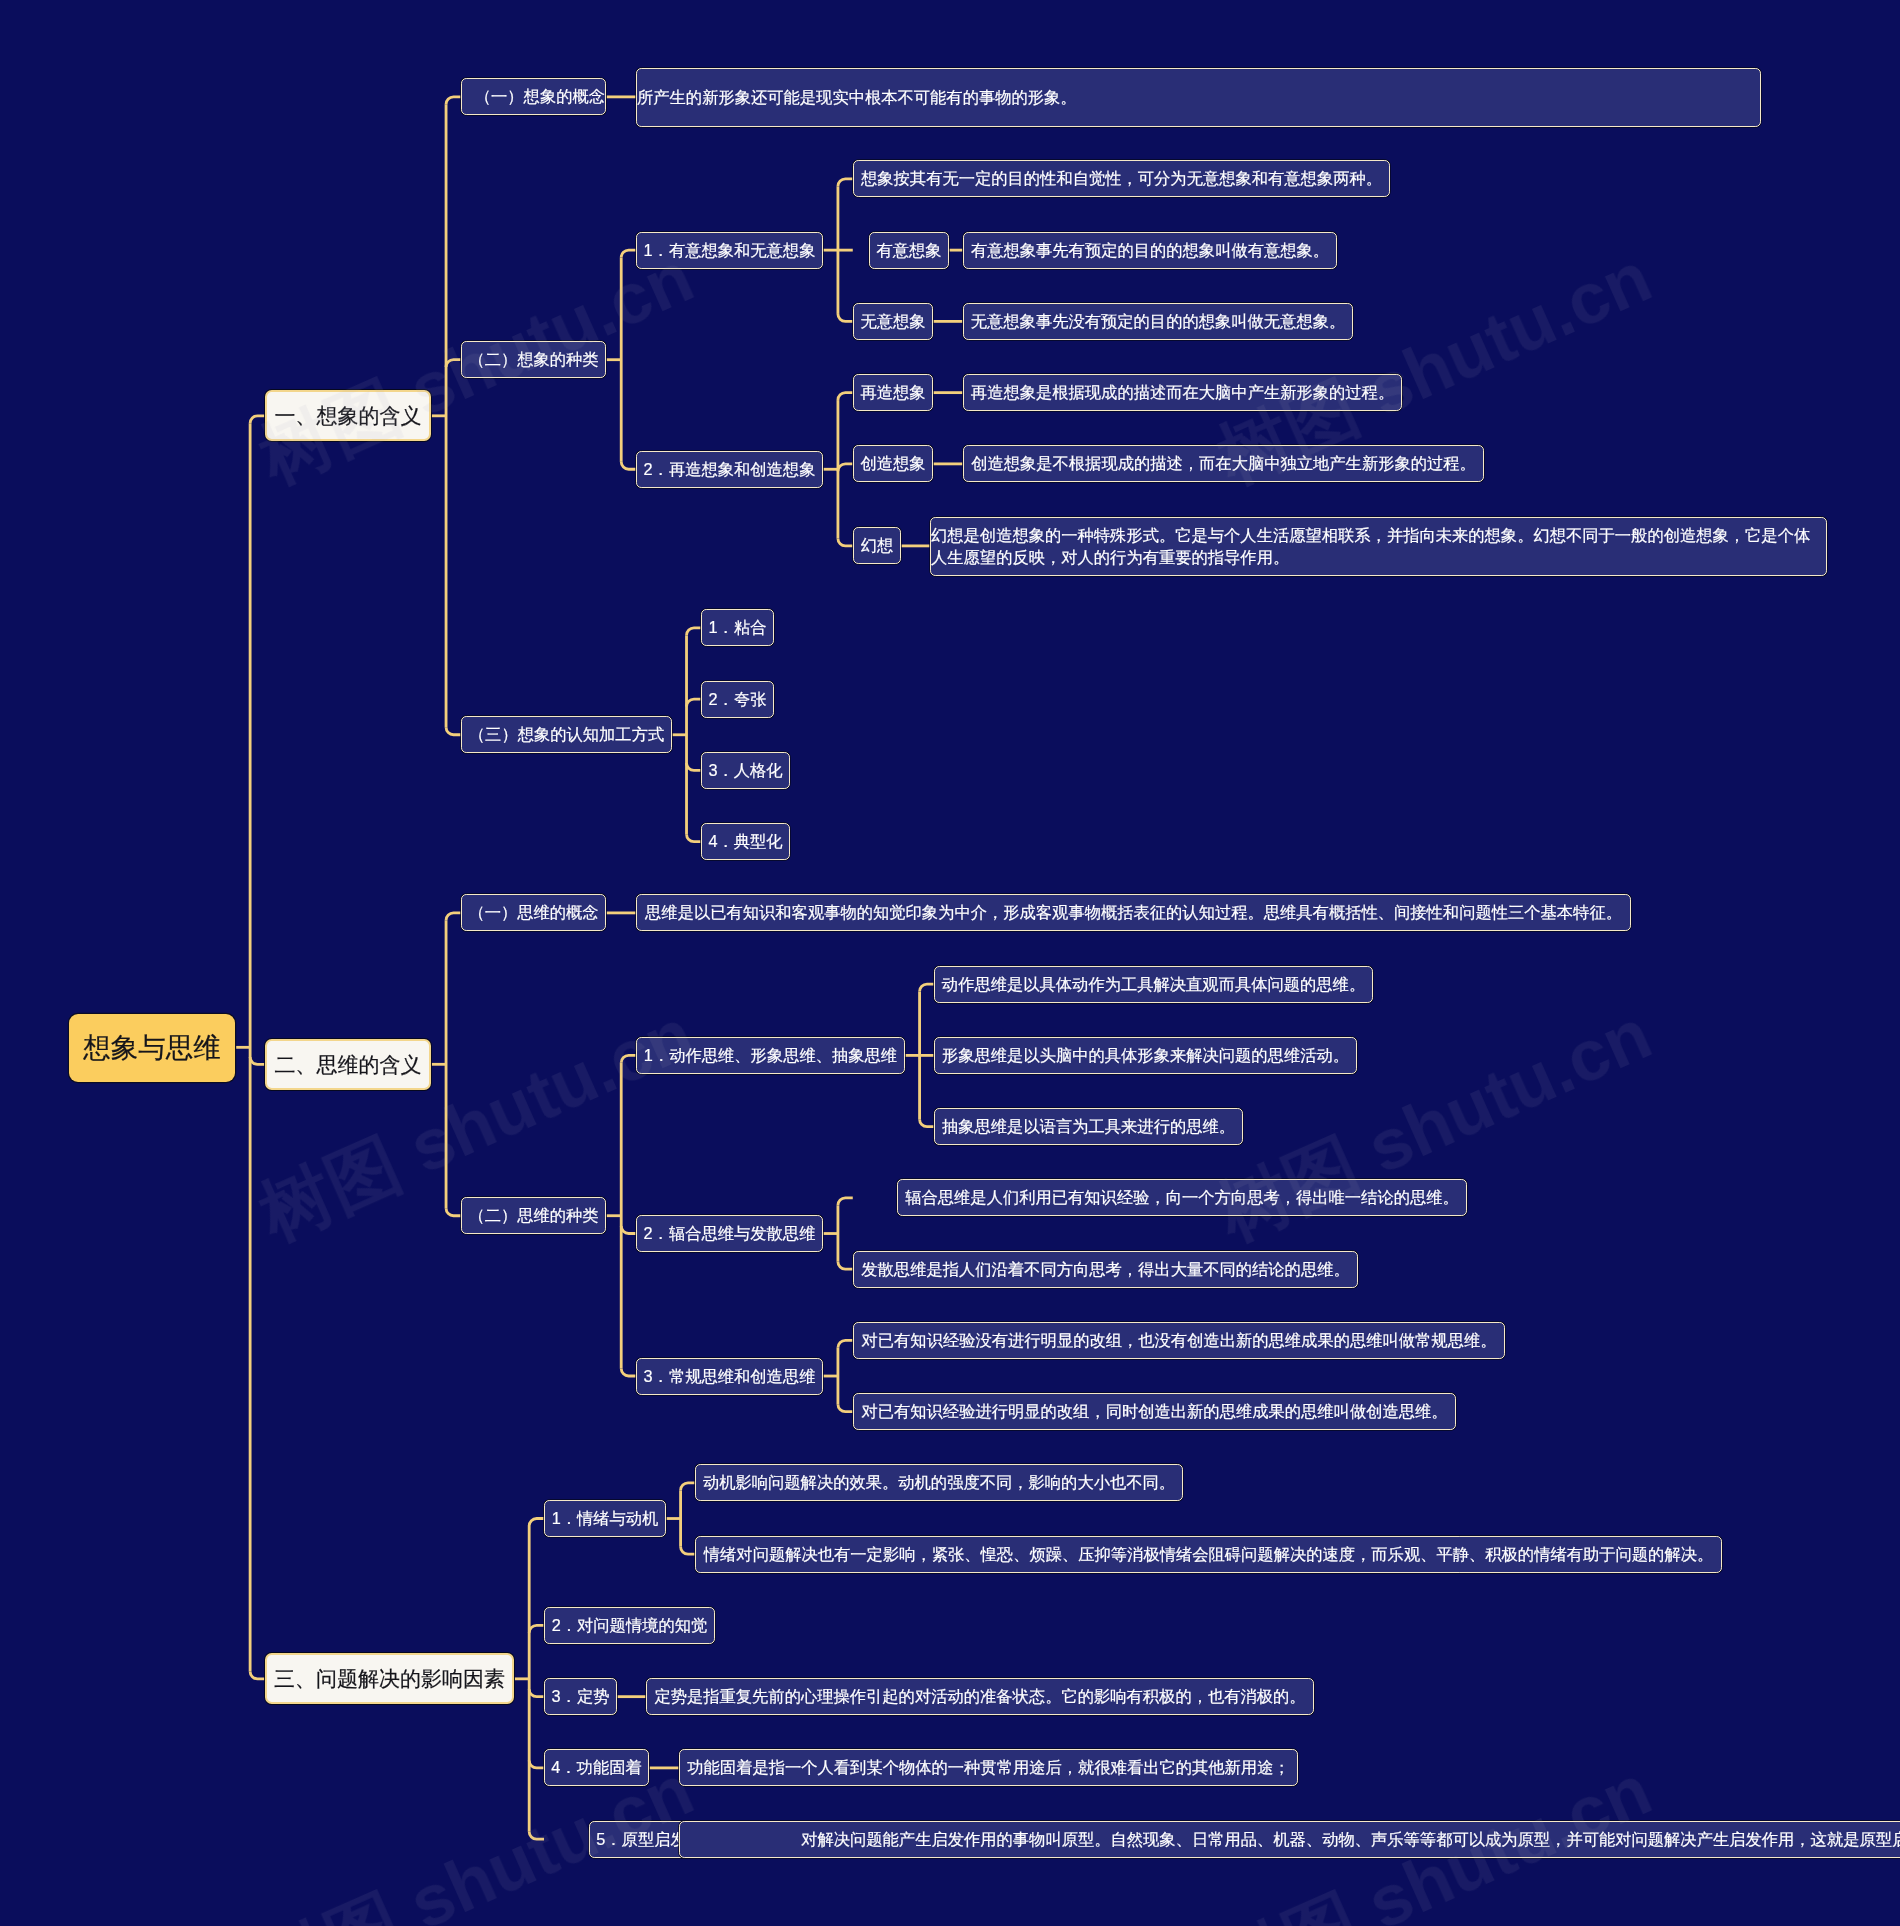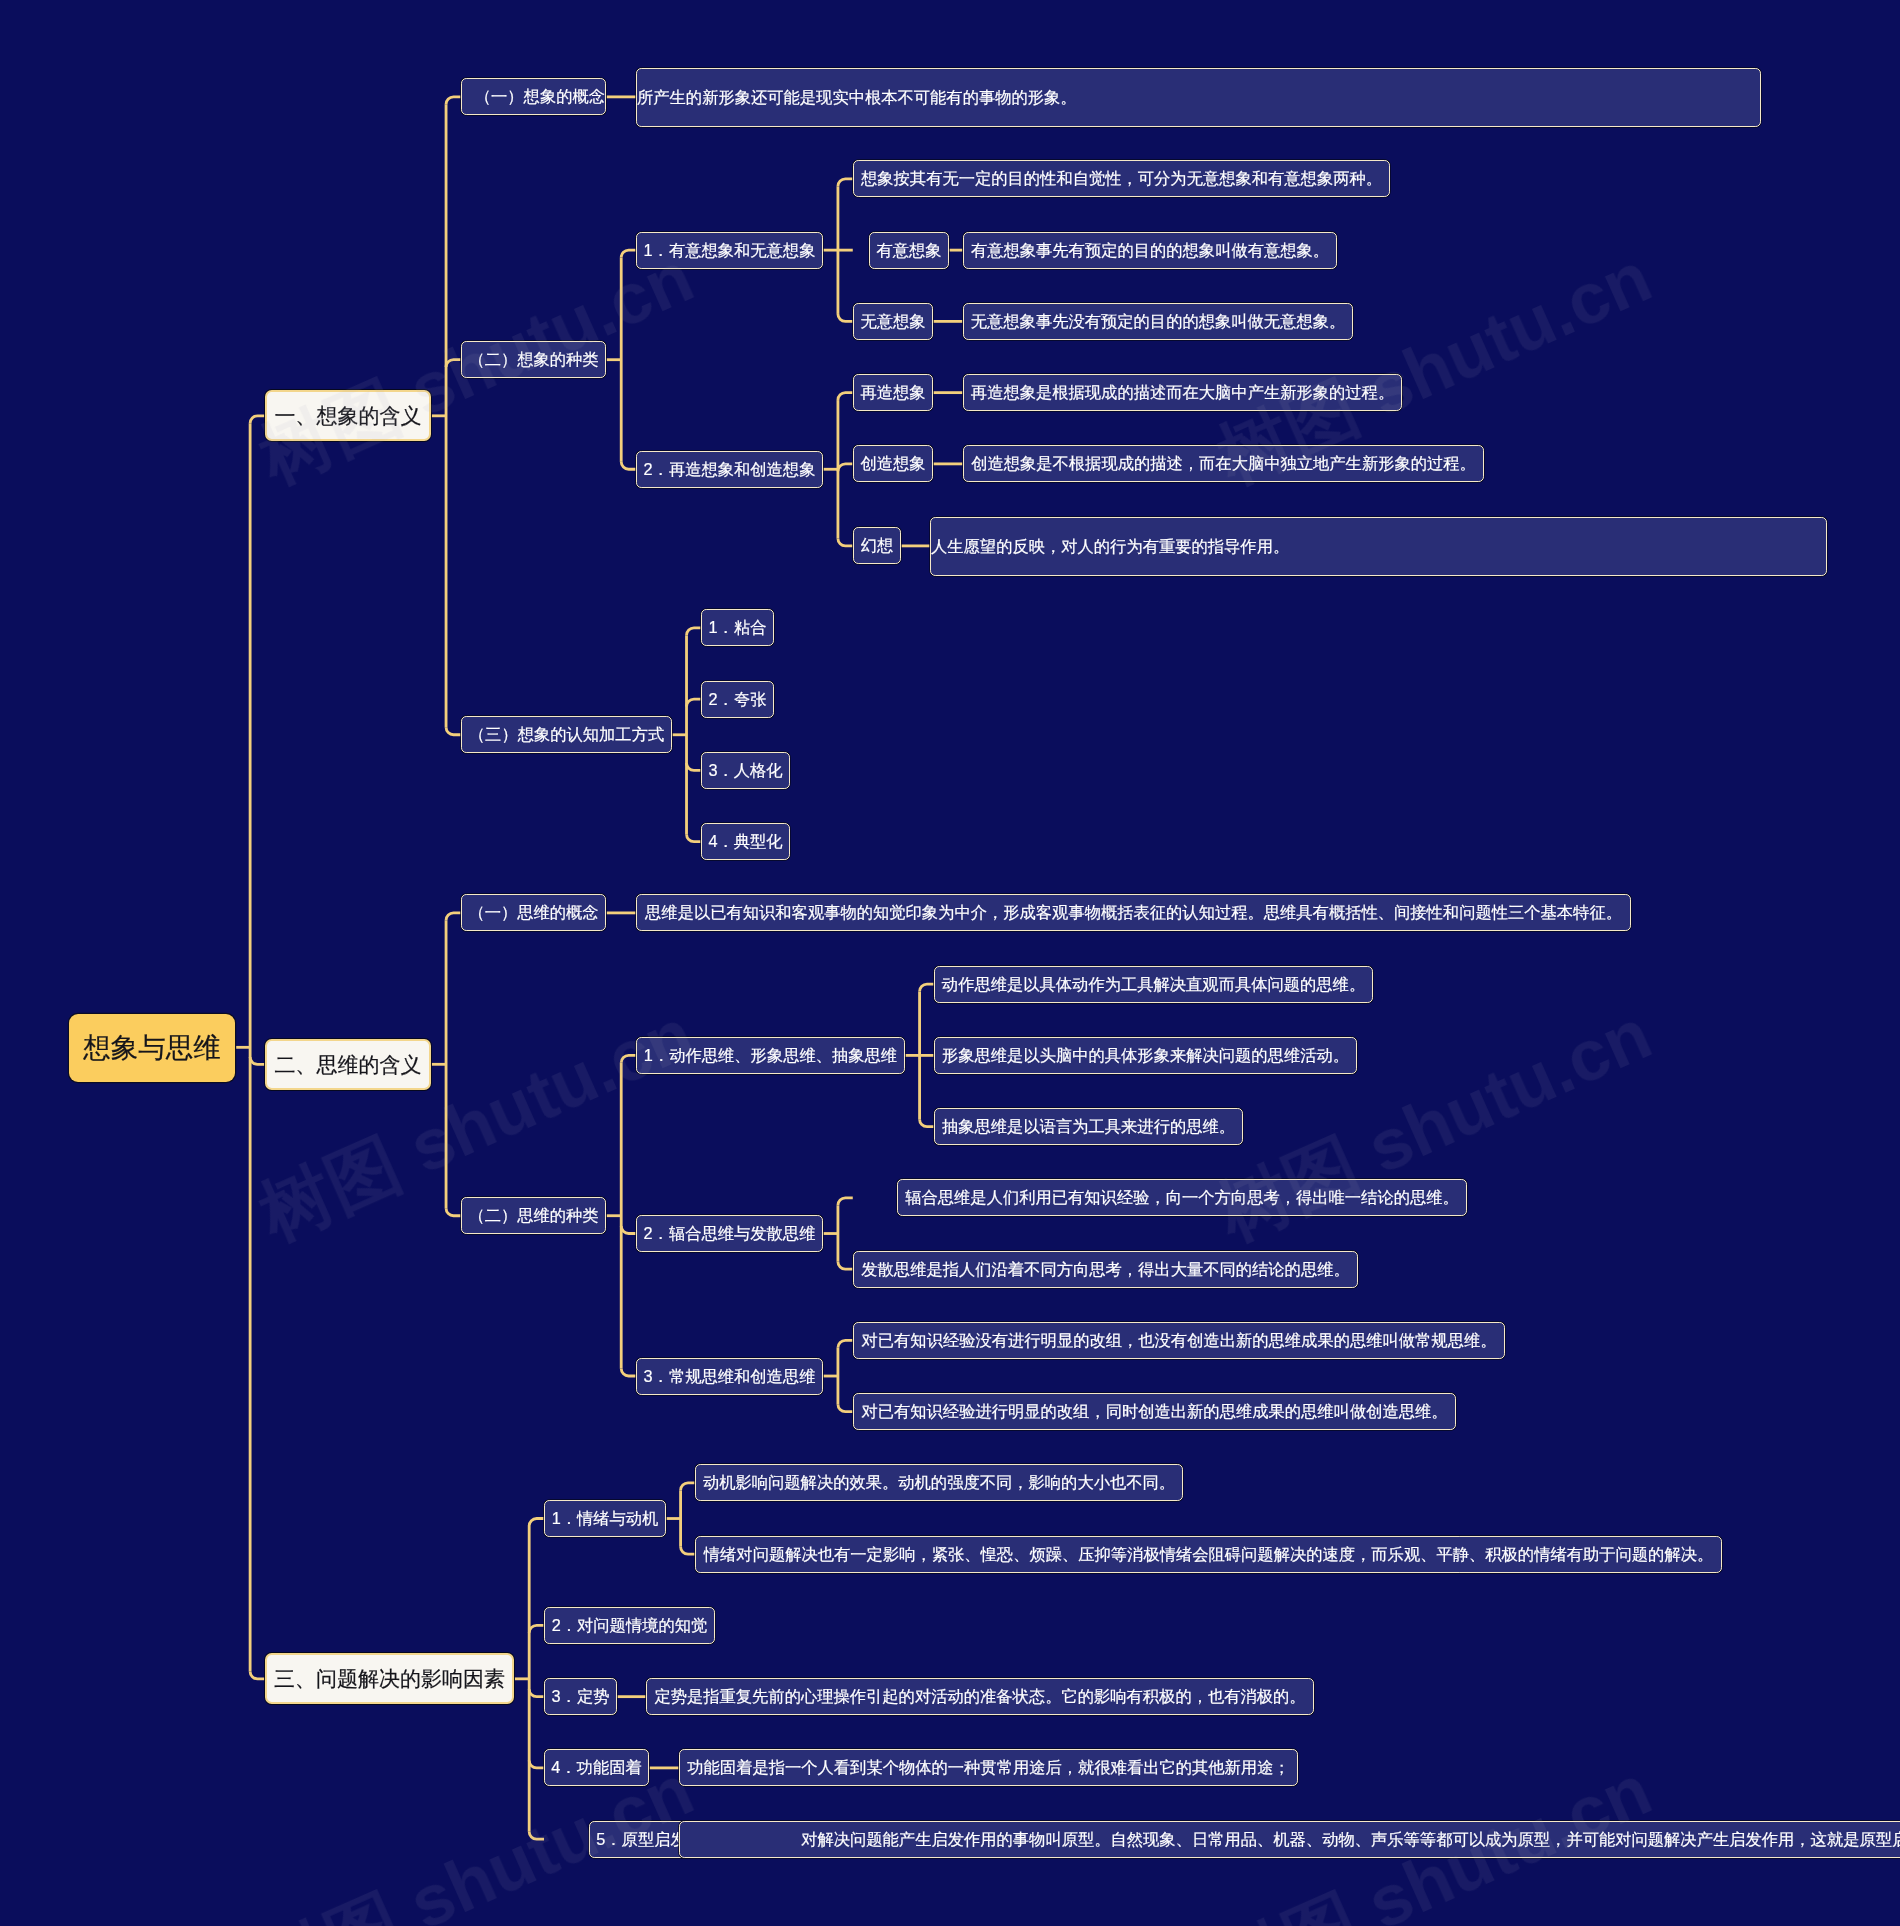--- a/index.html
+++ b/index.html
@@ -153,20 +153,21 @@
         <span>创造想象</span>
       </div>
       <div class="node n-t" style="left: 963px; top: 445px; width: 521px; height: 37px;">
         <span>创造想象是不根据现成的描述，而在大脑中独立地产生新形象的过程。</span>
       </div>
       <div class="node n-t" style="left: 853px; top: 527px; width: 48px; height: 37px;">
         <span>幻想</span>
       </div>
       <div class="node n-t multi" style="left: 930px; top: 517px; width: 897px; height: 59px;">
         <span>
+          <div class="tline">幻想是创造想象的一种特殊形式。它是与个人生活愿望相联系，并指向未来的想象。幻想不同于一般的创造想象，它是个体</div>
           <div class="tline">人生愿望的反映，对人的行为有重要的指导作用。</div>
         </span>
       </div>
       <div class="node n-t" style="left: 461px; top: 716px; width: 211px; height: 37px;">
         <span>（三）想象的认知加工方式</span>
       </div>
       <div class="node n-t" style="left: 701px; top: 609px; width: 73px; height: 37px;">
         <span>1．粘合</span>
       </div>
       <div class="node n-t" style="left: 701px; top: 681px; width: 73px; height: 37px;">

